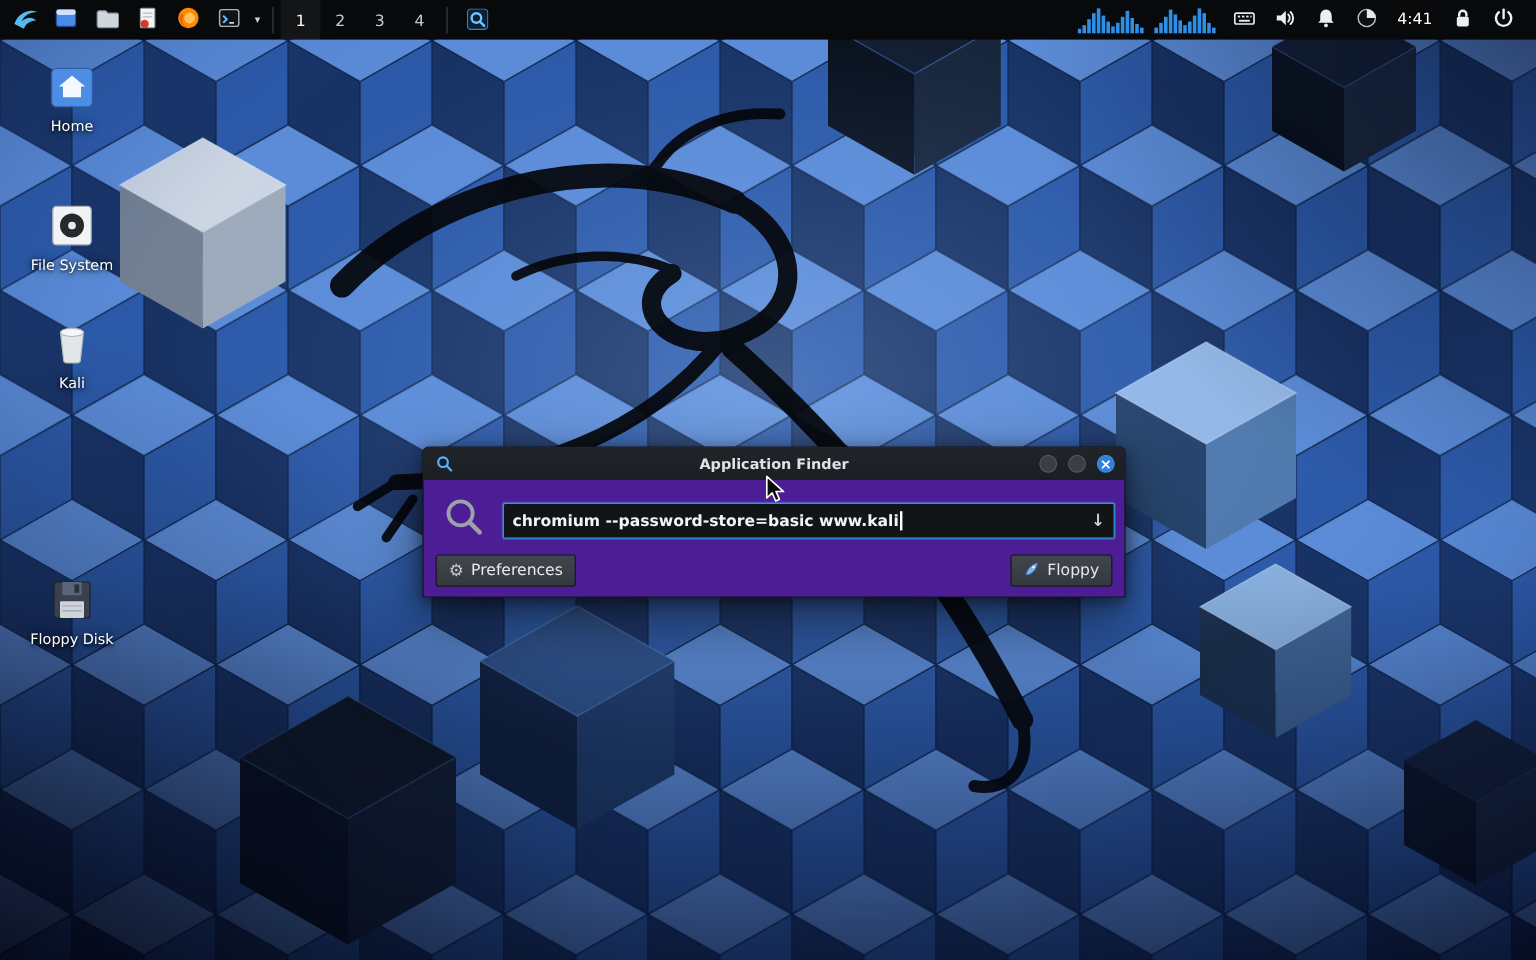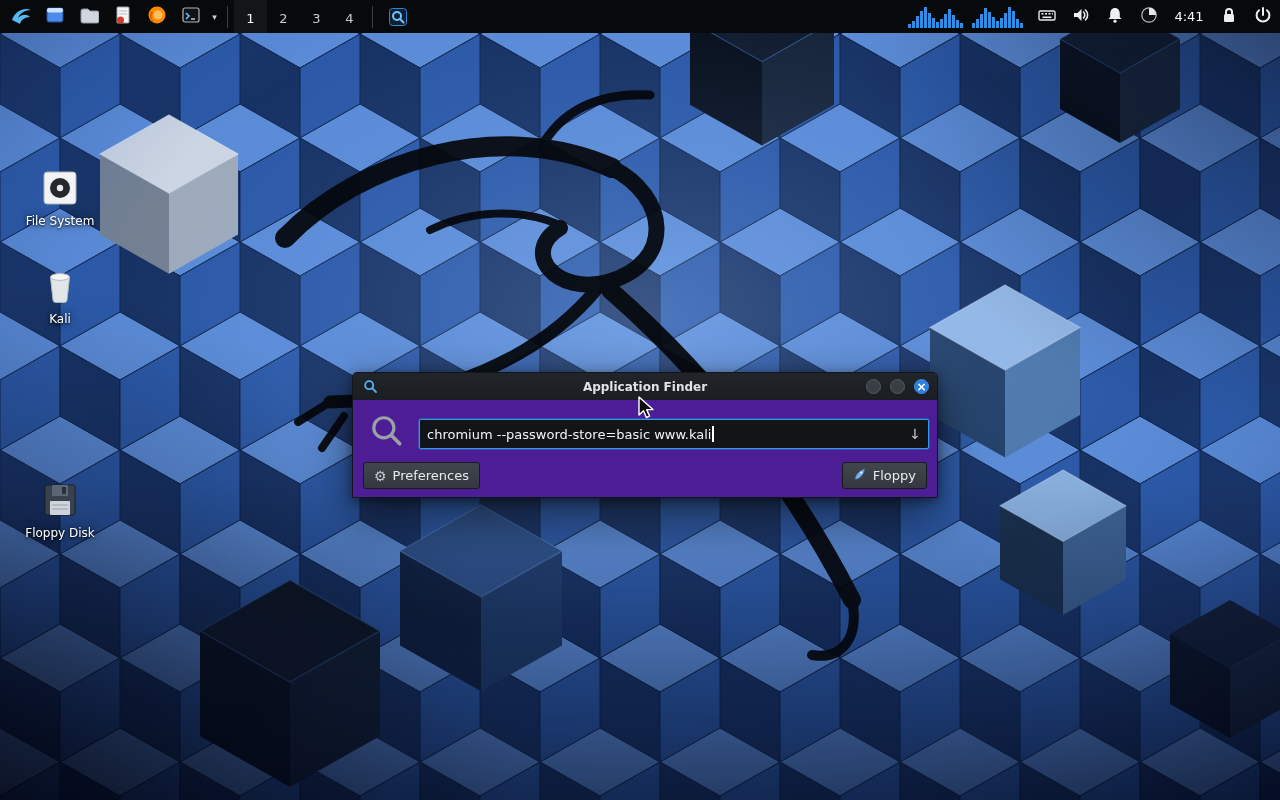--- a/index.html
+++ b/index.html
@@ -7,21 +7,21 @@
   body { font-family:"DejaVu Sans", sans-serif; background:#0a1a35; position:relative; }
   .screen { position:absolute; inset:0; width:1280px; height:800px; }
 
   
   .wallpaper { position:absolute; inset:0; z-index:0; }
 
   
   .panel { position:absolute; top:0; left:0; right:0; height:33px; background:#08090b; z-index:50;
            display:flex; align-items:stretch; }
   .p-left { display:flex; align-items:stretch; padding-left:4px; }
-  .p-right { margin-left:auto; display:flex; align-items:center; padding-right:0; }
+  .p-right { margin-left:auto; display:flex; align-items:center; padding-right:10px; }
   .panel button { background:none; border:none; font-family:inherit; cursor:default; }
   .p-item { width:34px; height:33px; display:flex; align-items:center; justify-content:center; }
   .p-chev { width:13px; height:33px; display:flex; align-items:center; justify-content:center;
             color:#cfd3d7; font-size:9px; }
   .p-sep { width:1px; height:22px; background:#3a3e42; margin:0 6px; align-self:center; }
   .ws { width:33px; height:33px; display:flex; align-items:center; justify-content:center;
         color:#c7cacd; font-size:13px; border-bottom:3px solid transparent; padding-top:3px; }
   .ws.active { color:#ffffff; border-bottom-color:#2e7bd6; background:rgba(255,255,255,0.05); }
   .task { width:38px; height:33px; display:flex; align-items:center; justify-content:center;
           border-bottom:3px solid #2e7bd6; padding-top:3px; background:rgba(255,255,255,0.05); }
@@ -48,21 +48,21 @@
   .tb-title { flex:1; text-align:center; font-size:12px; font-weight:bold; color:#dfe3e7; }
   .tb-buttons { position:absolute; right:8px; top:6px; display:flex; gap:9px; align-items:center; }
   .tb-btn { width:15px; height:15px; border-radius:50%; background:#3a3f45; border:1px solid #53595f;
             display:flex; align-items:center; justify-content:center; }
   .tb-btn.close { background:#2f80de; border-color:#3b8ae6; color:#fff; font-size:12px;
                   font-weight:bold; line-height:1; }
   .search-glyph { position:absolute; left:16px; top:40px; width:36px; height:36px; }
   .entry { position:absolute; left:66px; top:46px; width:510px; height:30px;
            display:flex; align-items:center; background:#121518;
            border:1px solid #2e9ae4; border-radius:2px; box-shadow:0 0 0 1px rgba(46,154,228,.35);
-           padding:0 7px; color:#f2f4f6; font-size:13px; }
+           padding:0 7px; color:#f2f4f6; font-size:13px;font-weight:bold; }
   .entry-text { white-space:pre; overflow:hidden; }
   .caret { width:1.5px; height:16px; background:#ffffff; margin-left:1px; flex:none; }
   .entry-arrow { margin-left:auto; color:#c9ced3; font-size:14px; padding-left:8px; }
   .actions { position:absolute; left:10px; right:10px; top:89px; display:flex;
              justify-content:space-between; }
   .btn { height:27px; display:inline-flex; align-items:center; gap:6px; padding:0 10px;
          background:linear-gradient(#41464d,#34383e); border:1px solid #17191c; border-radius:3px;
          color:#e8ebee; font-size:13px; font-family:inherit; }
   .btn .gear { font-size:14px; color:#c3c9cf; line-height:1; }
 
@@ -361,20 +361,29 @@
         <span>
           <svg width="20" height="20" viewBox="0 0 20 20">
             <path d="M10,3 L10,10" stroke="#eceff1" stroke-width="2" stroke-linecap="round"></path>
             <path d="M6,5.2 A6.4,6.4 0 1 0 14,5.2" stroke="#eceff1" stroke-width="2" fill="none" stroke-linecap="round"></path>
           </svg>
         </span>
       </button>
     </div>
   </div>
 
+  <div class="desk-icon" style="top:50px">
+    <span class="di-img">
+      <svg width="44" height="44" viewBox="0 0 44 44">
+        <rect x="5" y="7" width="34" height="32" rx="4" fill="#4d8de4" stroke="#2c5fae"></rect>
+        <path d="M22,13 L33,22 L29.5,22 L29.5,31 L14.5,31 L14.5,22 L11,22 Z" fill="#f4f8ff"></path>
+      </svg>
+    </span>
+    <span class="di-label">Home</span>
+  </div>
 
   <div class="desk-icon" style="top:166px">
     <span class="di-img">
       <svg width="44" height="44" viewBox="0 0 44 44">
         <rect x="6" y="6" width="32" height="32" rx="3" fill="#f1f3f5" stroke="#aab0b6"></rect>
         <circle cx="22" cy="22" r="10" fill="#26282b"></circle>
         <circle cx="22" cy="22" r="3.2" fill="#e8eaec"></circle>
       </svg>
     </span>
     <span class="di-label">File System</span>

